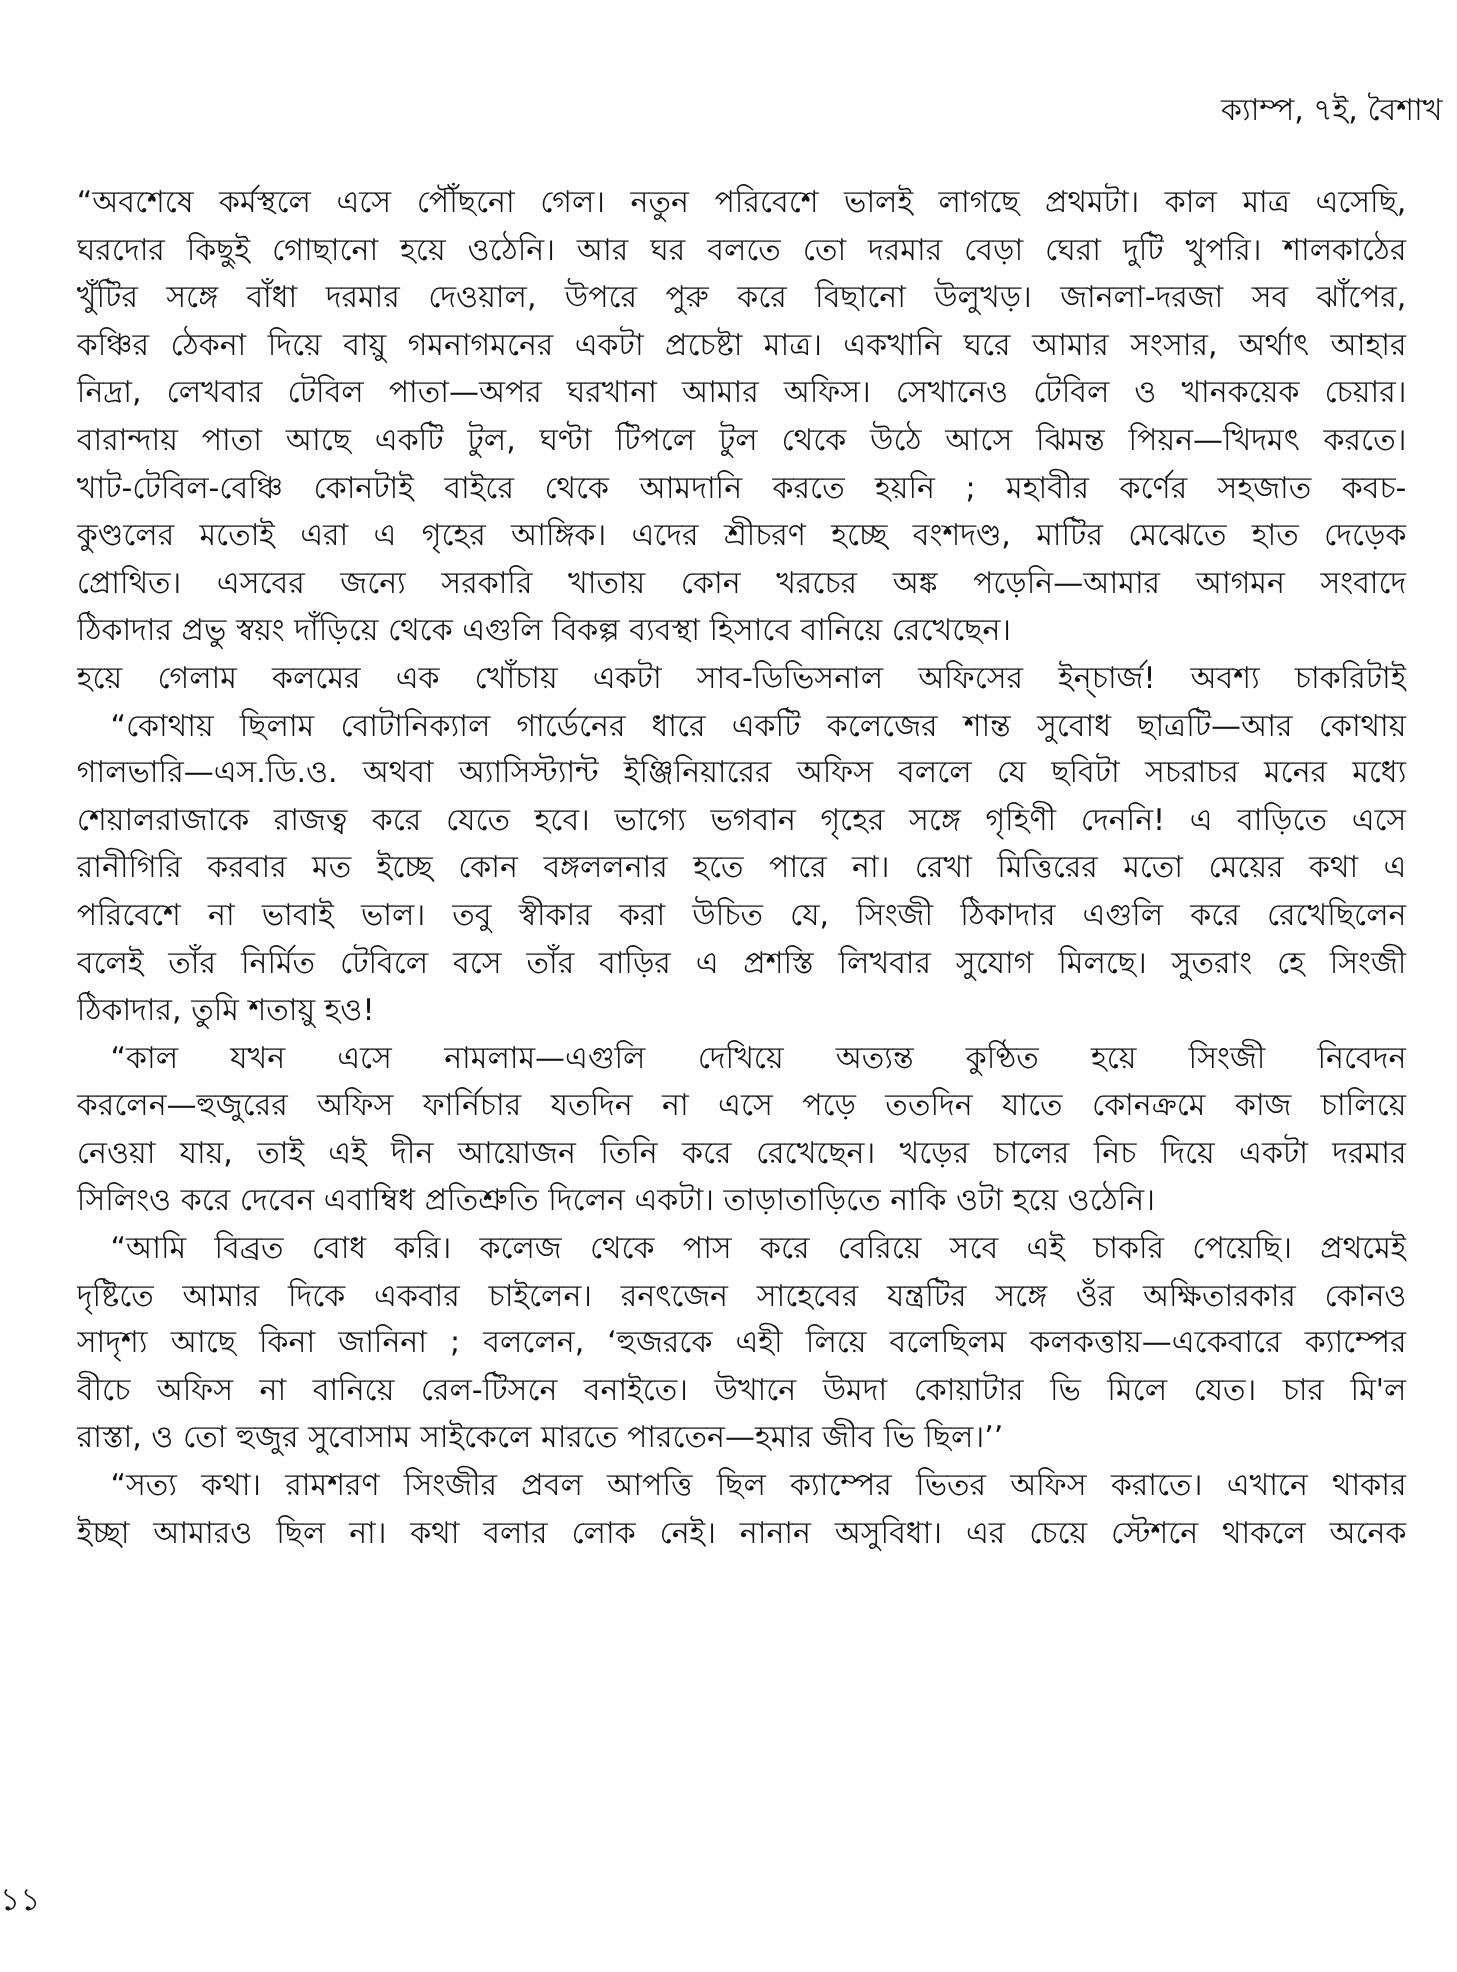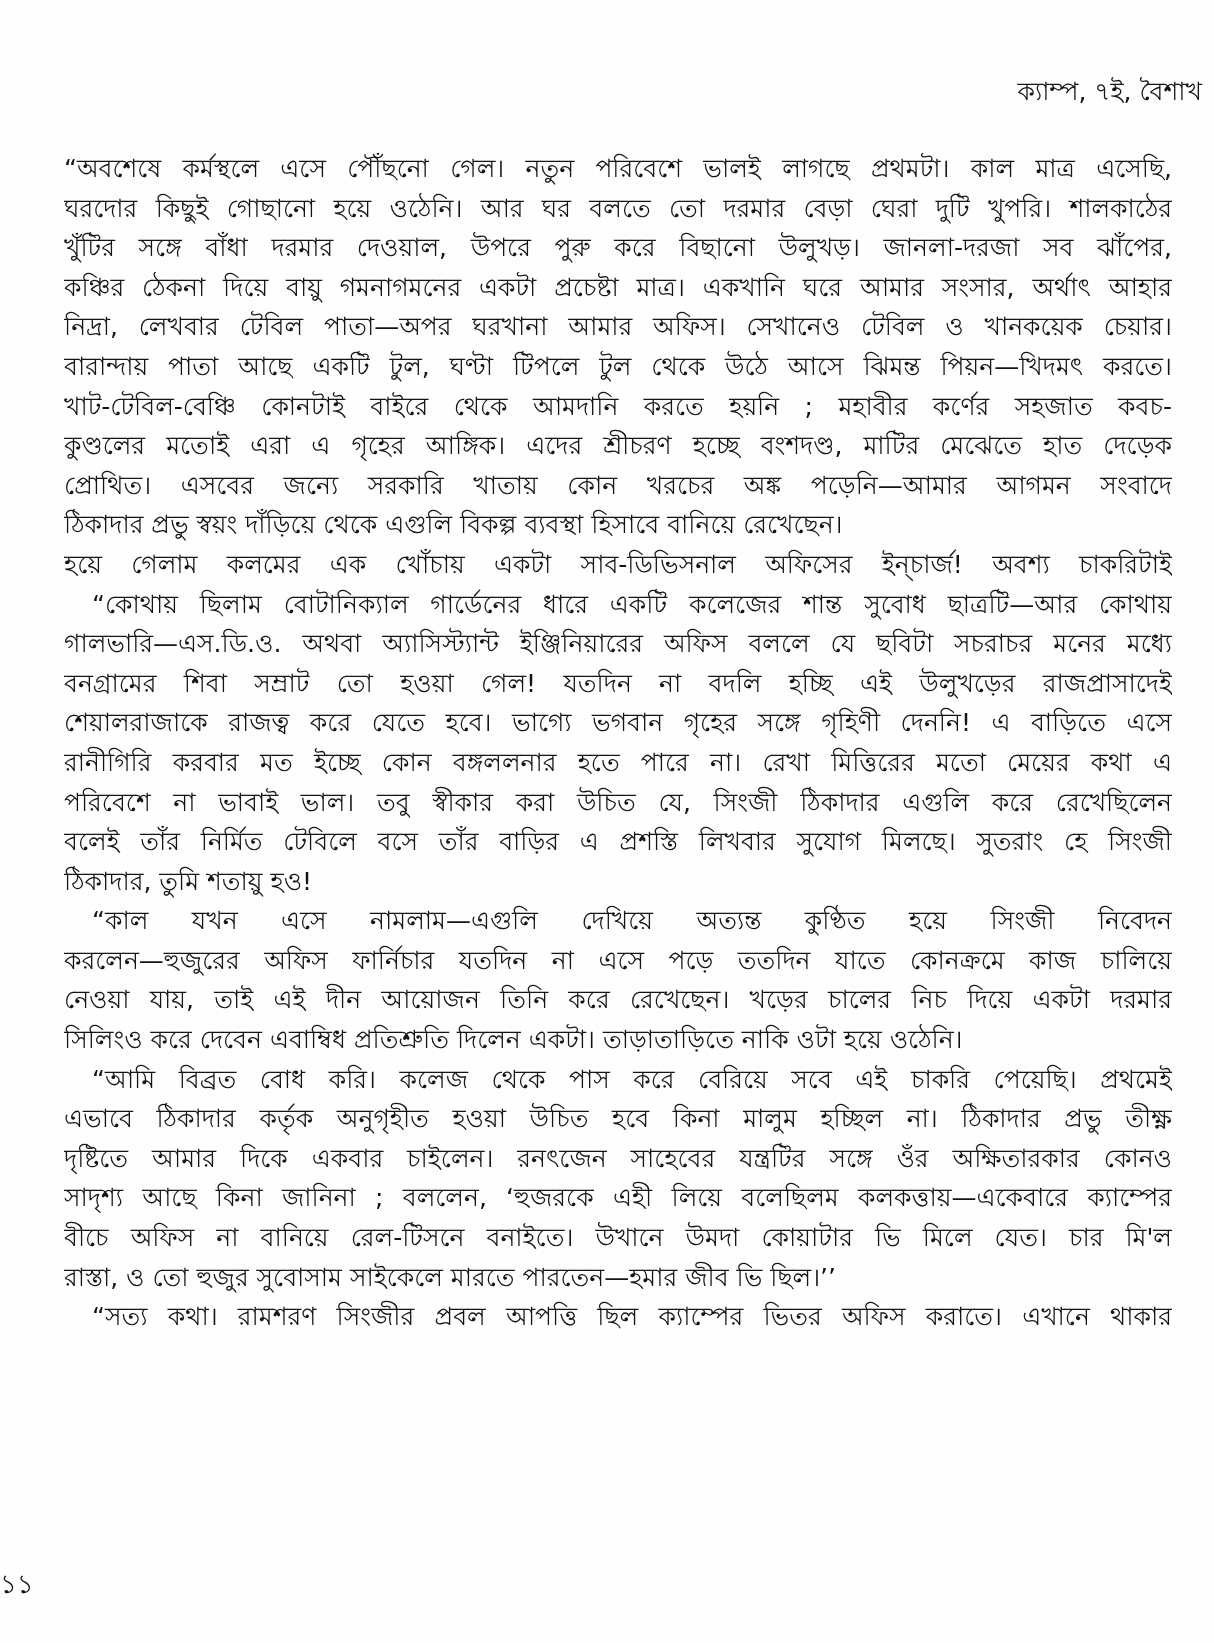--- a/index.html
+++ b/index.html
@@ -88,45 +88,44 @@
       <span class="line">খাট-টেবিল-বেঞ্চি কোনটাই বাইরে থেকে আমদানি করতে হয়নি ; মহাবীর কর্ণের সহজাত কবচ-</span>
       <span class="line">কুণ্ডলের মতোই এরা এ গৃহের আঙ্গিক। এদের শ্রীচরণ হচ্ছে বংশদণ্ড, মাটির মেঝেতে হাত দেড়েক</span>
       <span class="line">প্রোথিত। এসবের জন্যে সরকারি খাতায় কোন খরচের অঙ্ক পড়েনি—আমার আগমন সংবাদে</span>
       <span class="line last">ঠিকাদার প্রভু স্বয়ং দাঁড়িয়ে থেকে এগুলি বিকল্প ব্যবস্থা হিসাবে বানিয়ে রেখেছেন।</span>
     </p>
 
     <p class="para">
       <span class="line">হয়ে গেলাম কলমের এক খোঁচায় একটা সাব-ডিভিসনাল অফিসের ইন্‌চার্জ! অবশ্য চাকরিটাই</span>
       <span class="line indent">“কোথায় ছিলাম বোটানিক্যাল গার্ডেনের ধারে একটি কলেজের শান্ত সুবোধ ছাত্রটি—আর কোথায়</span>
       <span class="line">গালভারি—এস.ডি.ও. অথবা অ্যাসিস্ট্যান্ট ইঞ্জিনিয়ারের অফিস বললে যে ছবিটা সচরাচর মনের মধ্যে</span>
-      <span class="line">বনগ্রামের শিবা সম্রাট তো হওয়া গেল! যতদিন না বদলি হচ্ছি এই উলুখড়ের রাজপ্রাসাদেই</span>
       <span class="line">শেয়ালরাজাকে রাজত্ব করে যেতে হবে। ভাগ্যে ভগবান গৃহের সঙ্গে গৃহিণী দেননি! এ বাড়িতে এসে</span>
       <span class="line">রানীগিরি করবার মত ইচ্ছে কোন বঙ্গললনার হতে পারে না। রেখা মিত্তিরের মতো মেয়ের কথা এ</span>
       <span class="line">পরিবেশে না ভাবাই ভাল। তবু স্বীকার করা উচিত যে, সিংজী ঠিকাদার এগুলি করে রেখেছিলেন</span>
       <span class="line">বলেই তাঁর নির্মিত টেবিলে বসে তাঁর বাড়ির এ প্রশস্তি লিখবার সুযোগ মিলছে। সুতরাং হে সিংজী</span>
       <span class="line last">ঠিকাদার, তুমি শতায়ু হও!</span>
     </p>
 
     <p class="para">
       <span class="line indent">“কাল যখন এসে নামলাম—এগুলি দেখিয়ে অত্যন্ত কুণ্ঠিত হয়ে সিংজী নিবেদন</span>
       <span class="line">করলেন—হুজুরের অফিস ফার্নিচার যতদিন না এসে পড়ে ততদিন যাতে কোনক্রমে কাজ চালিয়ে</span>
       <span class="line">নেওয়া যায়, তাই এই দীন আয়োজন তিনি করে রেখেছেন। খড়ের চালের নিচ দিয়ে একটা দরমার</span>
       <span class="line last">সিলিংও করে দেবেন এবাম্বিধ প্রতিশ্রুতি দিলেন একটা। তাড়াতাড়িতে নাকি ওটা হয়ে ওঠেনি।</span>
     </p>
 
     <p class="para">
       <span class="line indent">“আমি বিব্রত বোধ করি। কলেজ থেকে পাস করে বেরিয়ে সবে এই চাকরি পেয়েছি। প্রথমেই</span>
-      <span class="line">এভাবে ঠিকাদার কর্তৃক অনুগৃহীত হওয়া উচিত হবে কিনা মালুম হচ্ছিল না। ঠিকাদার প্রভু তীক্ষ্ণ</span>
       <span class="line">দৃষ্টিতে আমার দিকে একবার চাইলেন। রনৎজেন সাহেবের যন্ত্রটির সঙ্গে ওঁর অক্ষিতারকার কোনও</span>
       <span class="line">সাদৃশ্য আছে কিনা জানিনা ; বললেন, ‘হুজরকে এহী লিয়ে বলেছিলম কলকত্তায়—একেবারে ক্যাম্পের</span>
       <span class="line">বীচে অফিস না বানিয়ে রেল-টিসনে বনাইতে। উখানে উমদা কোয়াটার ভি মিলে যেত। চার মি'ল</span>
       <span class="line last">রাস্তা, ও তো হুজুর সুবোসাম সাইকেলে মারতে পারতেন—হমার জীব ভি ছিল।’’</span>
     </p>
 
     <p class="para">
       <span class="line indent">“সত্য কথা। রামশরণ সিংজীর প্রবল আপত্তি ছিল ক্যাম্পের ভিতর অফিস করাতে। এখানে থাকার</span>
+      <span class="line">ইচ্ছা আমারও ছিল না। কথা বলার লোক নেই। নানান অসুবিধা। এর চেয়ে স্টেশনে থাকলে অনেক</span>
     </p>
 
   </div>
 
   <div class="page-number">১১</div>
 
 </div>
 
 </body></html>

